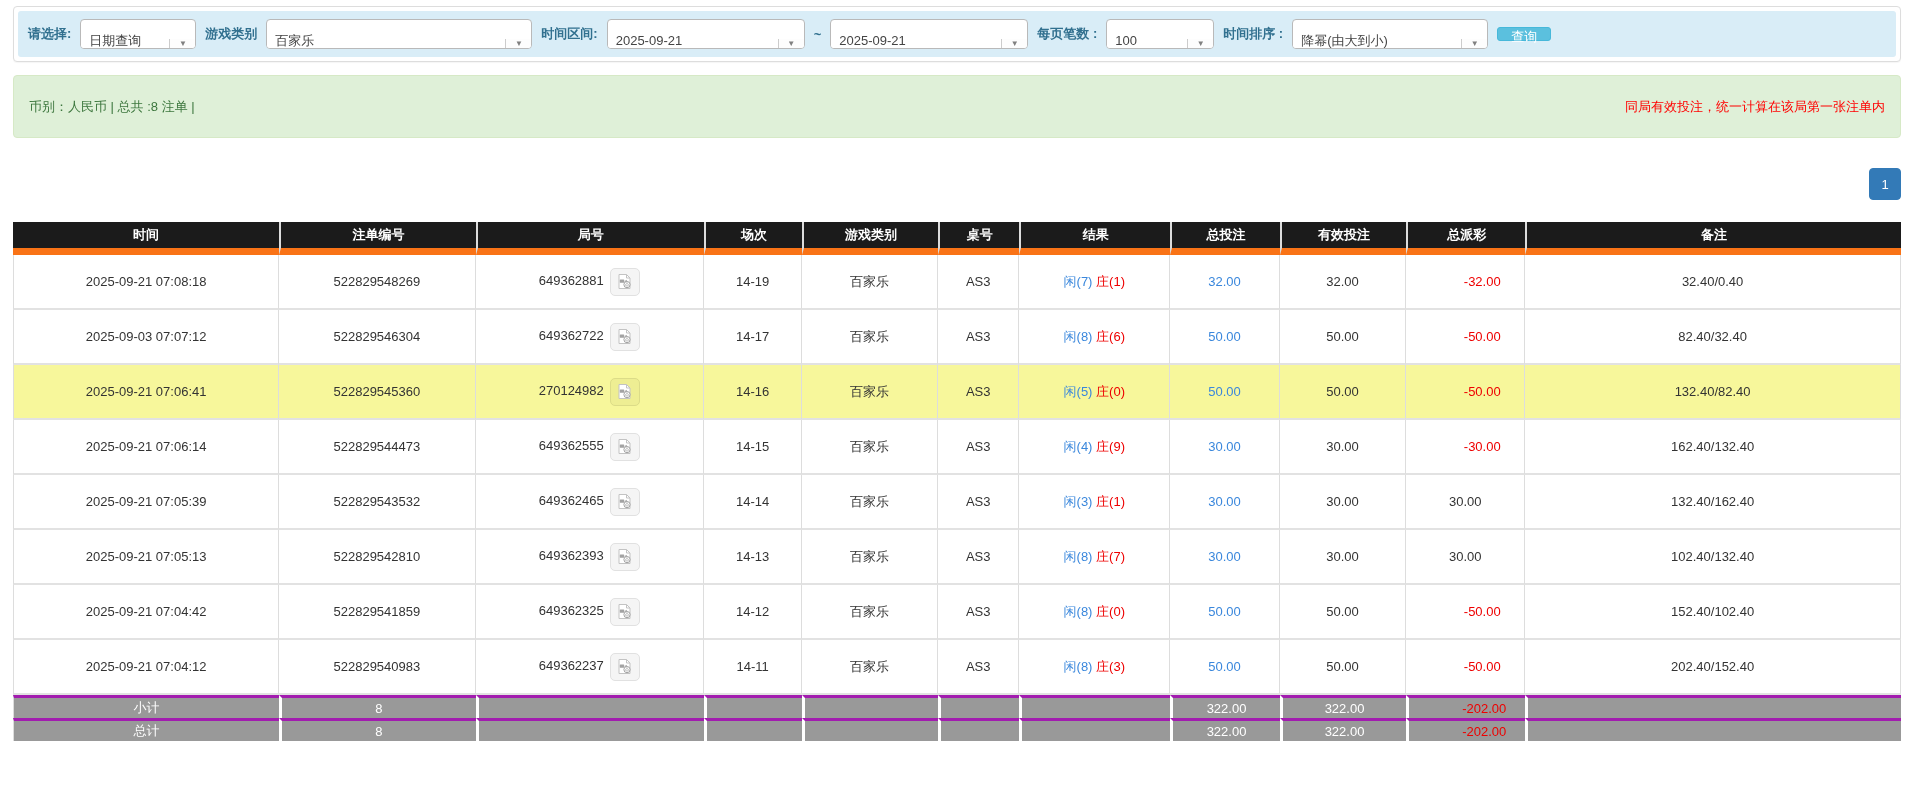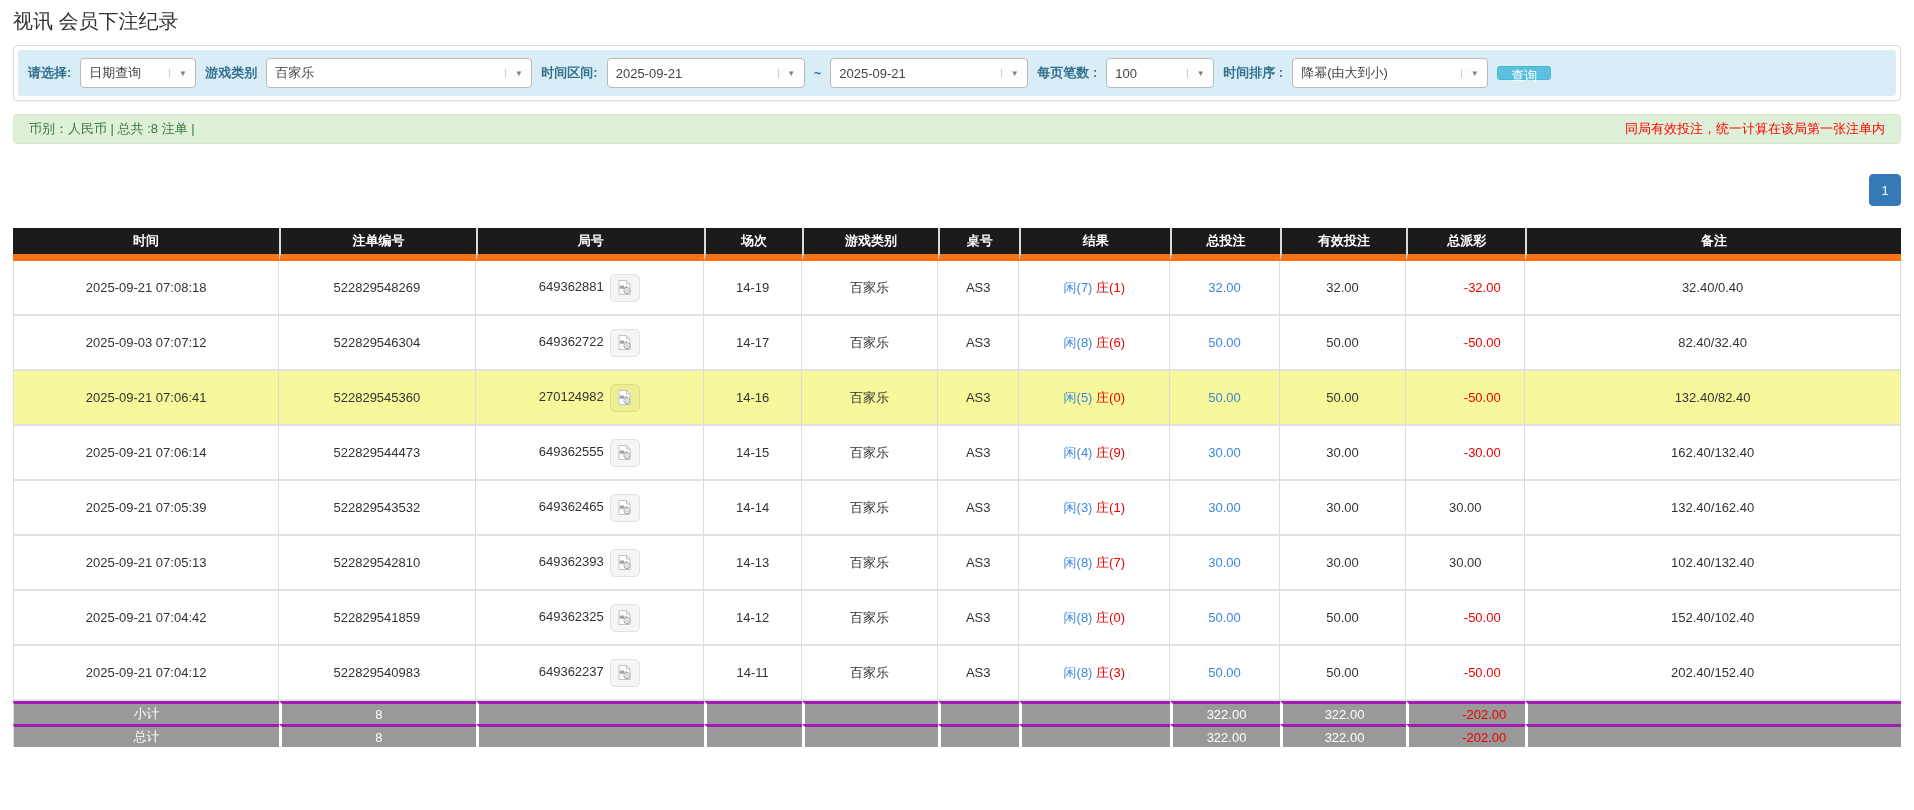--- a/index.html
+++ b/index.html
@@ -33,21 +33,21 @@
     border-radius: 3px;
     padding: 8px 10px;
     display: flex;
     align-items: center;
     gap: 9px;
     white-space: nowrap;
   }
   .flabel { color: #31708f; font-weight: bold; font-size: 13px; }
   .combo {
     display: inline-flex;
-    align-items: center;
+    align-items: flex-end;
     height: 30px;
     background: #fff;
     border: 1px solid #b9b9b9;
     border-radius: 4px;
     overflow: hidden;
   }
   .combo input {
     border: none; outline: none;
     padding: 0 8px;
     font-size: 13px;
@@ -80,21 +80,21 @@
     font-size: 13px;
     font-family: "Liberation Sans", sans-serif;
     cursor: pointer;
   }
 
   
   .info-bar {
     background: #dff0d8;
     border: 1px solid #d6e9c6;
     border-radius: 4px;
-    height: 30px;
+    height: 63px;
     display: flex;
     align-items: center;
     justify-content: space-between;
     padding: 0 15px;
     margin-bottom: 30px;
   }
   .info-left  { color: #3c763d; }
   .info-right { color: #ff0000; }
 
   
@@ -166,21 +166,20 @@
     border-top: 3px solid #a21caf;
   }
   tr.summary td + td { border-left: 3px solid #fff; }
   tr.summary td:first-child { border-left: none; }
 </style>
 </head>
 <body>
 
 <div class="page">
 
-  <h1 class="page-title">视讯 会员下注纪录</h1>
 
   <div class="filter-panel">
     <div class="filter-bar">
 
       <span class="flabel">请选择:</span>
       <span class="combo w-qt">
         <input readonly="" value="日期查询" style="">
         <span class="arrow">▼</span>
       </span>
 

